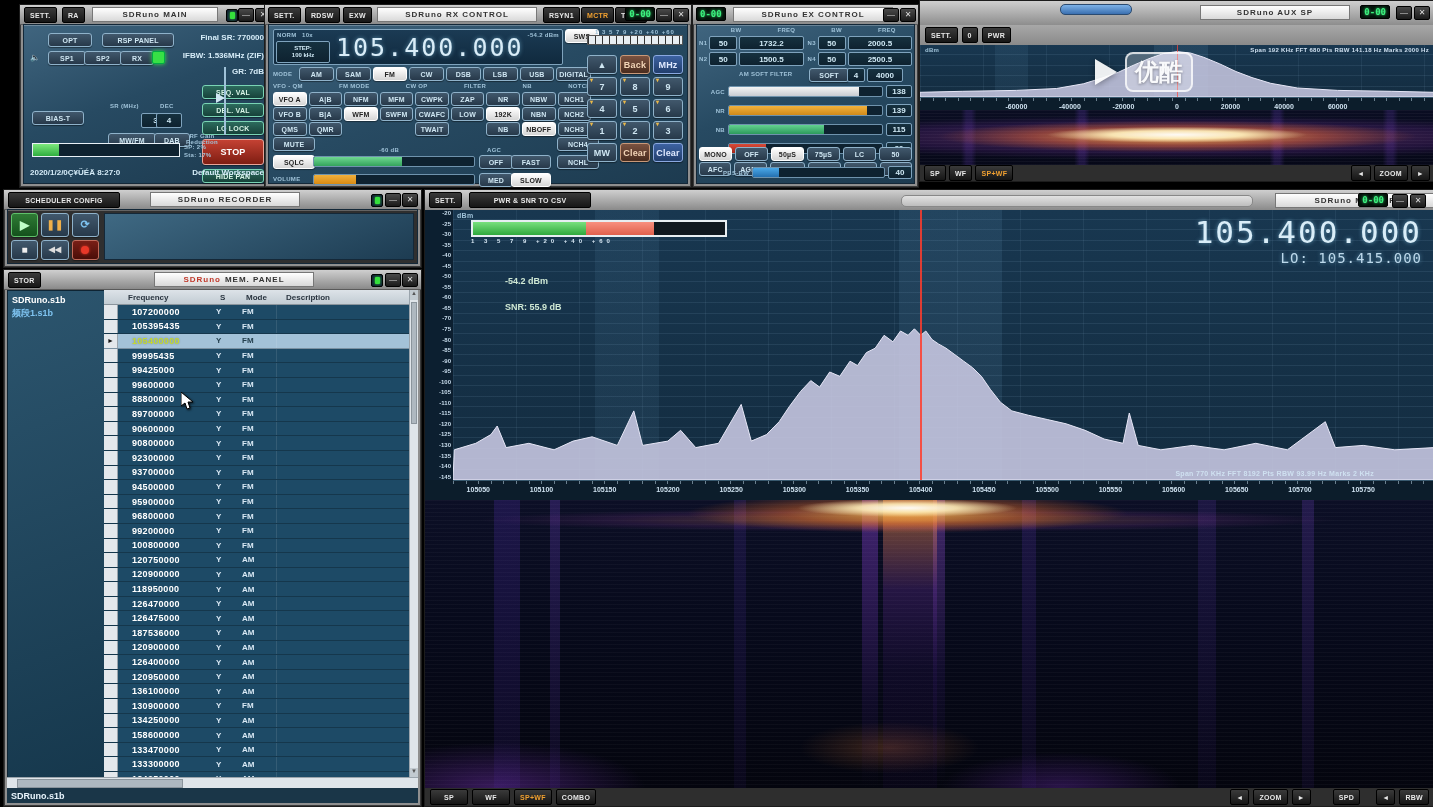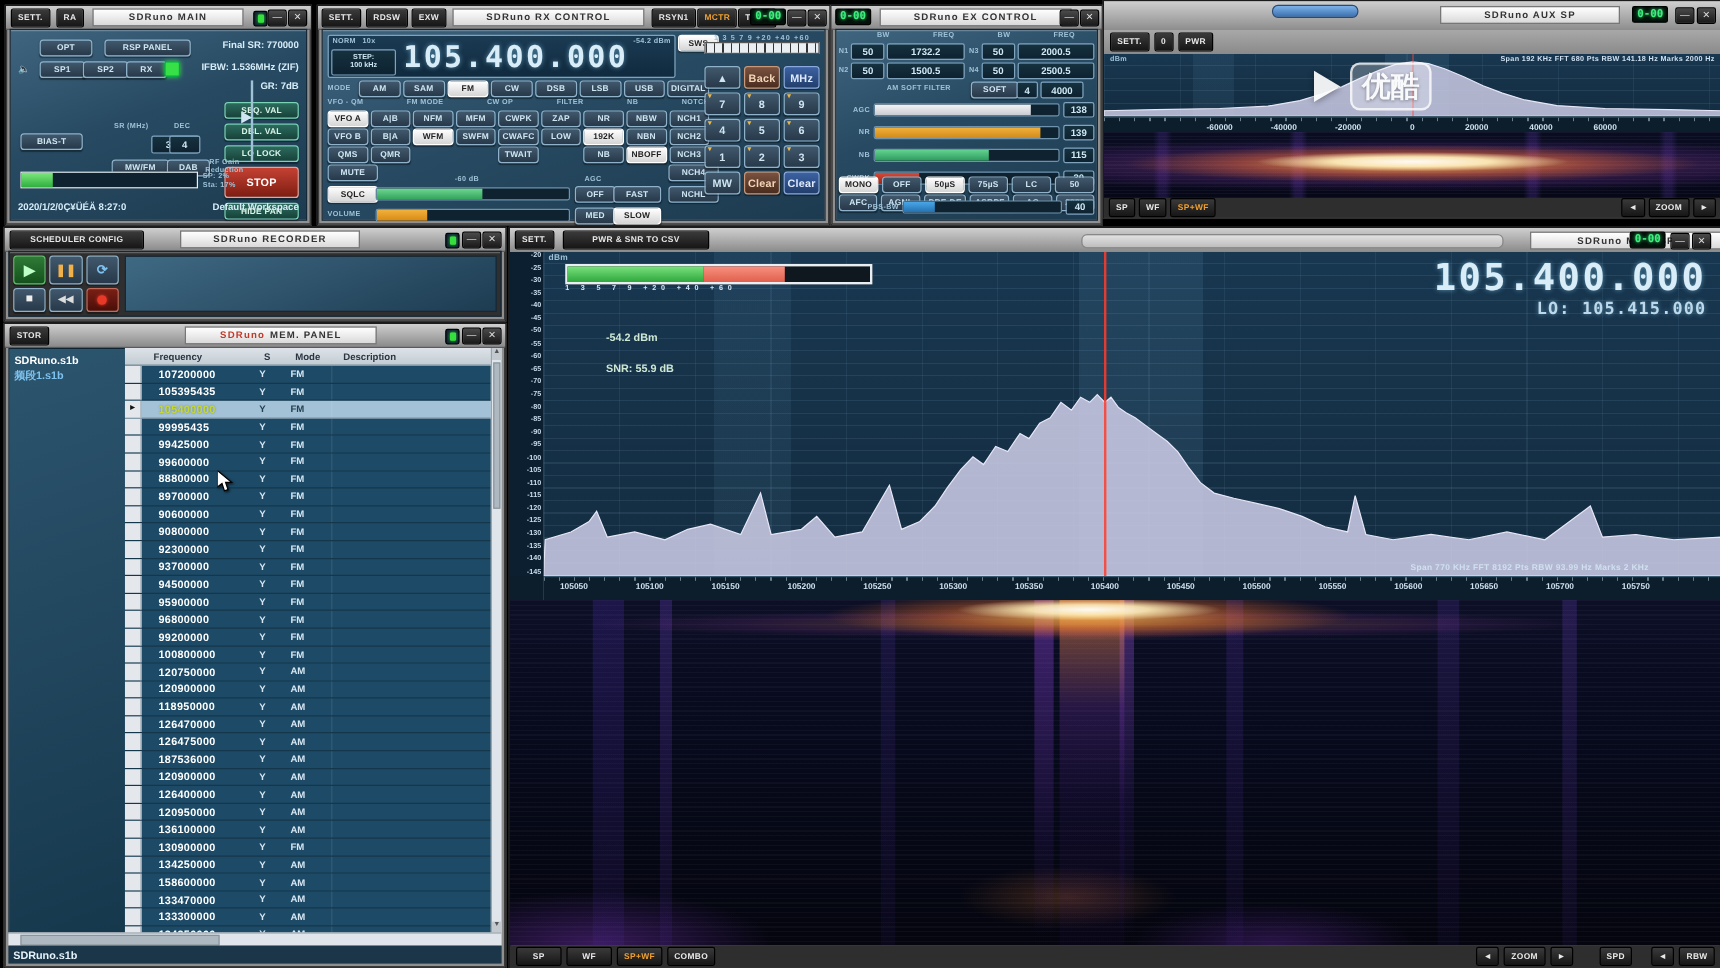--- a/index.html
+++ b/index.html
@@ -30,21 +30,21 @@
   .btn.red{background:linear-gradient(#c44133,#7e1d12);color:#fff;border-color:#e8a398;}
   .btn.brown{background:linear-gradient(#7a5240,#4a2c1e);color:#f2d4b6;border-color:#c89878;}
   .btn.blue{background:linear-gradient(#3c62a2,#223e6c);color:#dfe9ff;border-color:#8aa8e0;}
   .btn.blank{visibility:hidden;}
   .btn.num{position:relative;}
   .btn.num::after{content:"▾";position:absolute;left:2px;top:-2px;color:#e8b84a;font-size:6px;}
   .lbl{color:#9fc2d8;font-size:6px;font-weight:bold;letter-spacing:.3px;}
   .val{color:#d6ecf8;font-size:8px;font-weight:bold;}
   .box{background:linear-gradient(#16313f,#0e2230);border:1px solid #7fa3bd;border-radius:2px;
     color:#cfe8f4;font-size:8px;font-weight:bold;display:inline-flex;align-items:center;justify-content:center;}
-  .digits{font-family:"DejaVu Sans Mono",monospace;font-weight:bold;color:#d9edf8;
+  .digits{font-family:"DejaVu Sans Mono",monospace;font-weight:normal;color:#d9edf8;
     text-shadow:0 0 4px rgba(150,220,255,.55);letter-spacing:2px;}
   .clock{background:#04120a;color:#3cf07e;font-family:"DejaVu Sans Mono",monospace;font-weight:bold;
     font-size:9px;padding:1px 3px;border:1px solid #000;border-radius:2px;text-shadow:0 0 3px #3cf07e;}
   .track{background:#0e2230;border:1px solid #6f93ad;border-radius:2px;height:9px;position:relative;overflow:hidden;}
   .fill{position:absolute;left:0;top:0;bottom:0;}
   .fill-white{background:linear-gradient(#f4f4f4,#c8ccd2);}
   .fill-orange{background:linear-gradient(#f2b23c,#d08a1a);}
   .fill-green{background:linear-gradient(#63d290,#2c9a5c);}
   .fill-red{background:linear-gradient(#d84a38,#a8271a);}
   .fill-blue{background:linear-gradient(#4aa8e8,#2470b0);}
@@ -104,21 +104,21 @@
   .mhead span{padding-left:10px;}
   .grow{display:flex;gap:2px;}
   .grow .btn{flex:1 1 0;min-width:0;}
   .keys{display:grid;grid-template-columns:repeat(3,30px);gap:3px;}
   .keys .btn{height:17px;font-size:9px;}
   .seglbl{color:#9fc2d8;font-size:6px;font-weight:bold;display:flex;justify-content:space-between;}
 </style>
 </head>
 <body>
 
-<div class="panel" style="left:4px;top:4px;width:254px;height:182px;text-decoration:underline;">
+<div class="panel" style="left:19px;top:4px;width:254px;height:182px;text-decoration:underline;">
   <div class="tbar">
     <div class="tbtn" style="left:4px;">SETT.</div>
     <div class="tbtn" style="left:42px;">RA</div>
     <div class="tinset" style="left:72px;width:96px;">SDRuno MAIN</div>
     <div class="led" style="right:36px;">
         <i></i>
       </div>
     <div class="winbtn" style="right:20px;">—</div>
     <div class="winbtn" style="right:3px;">✕</div>
   </div>

